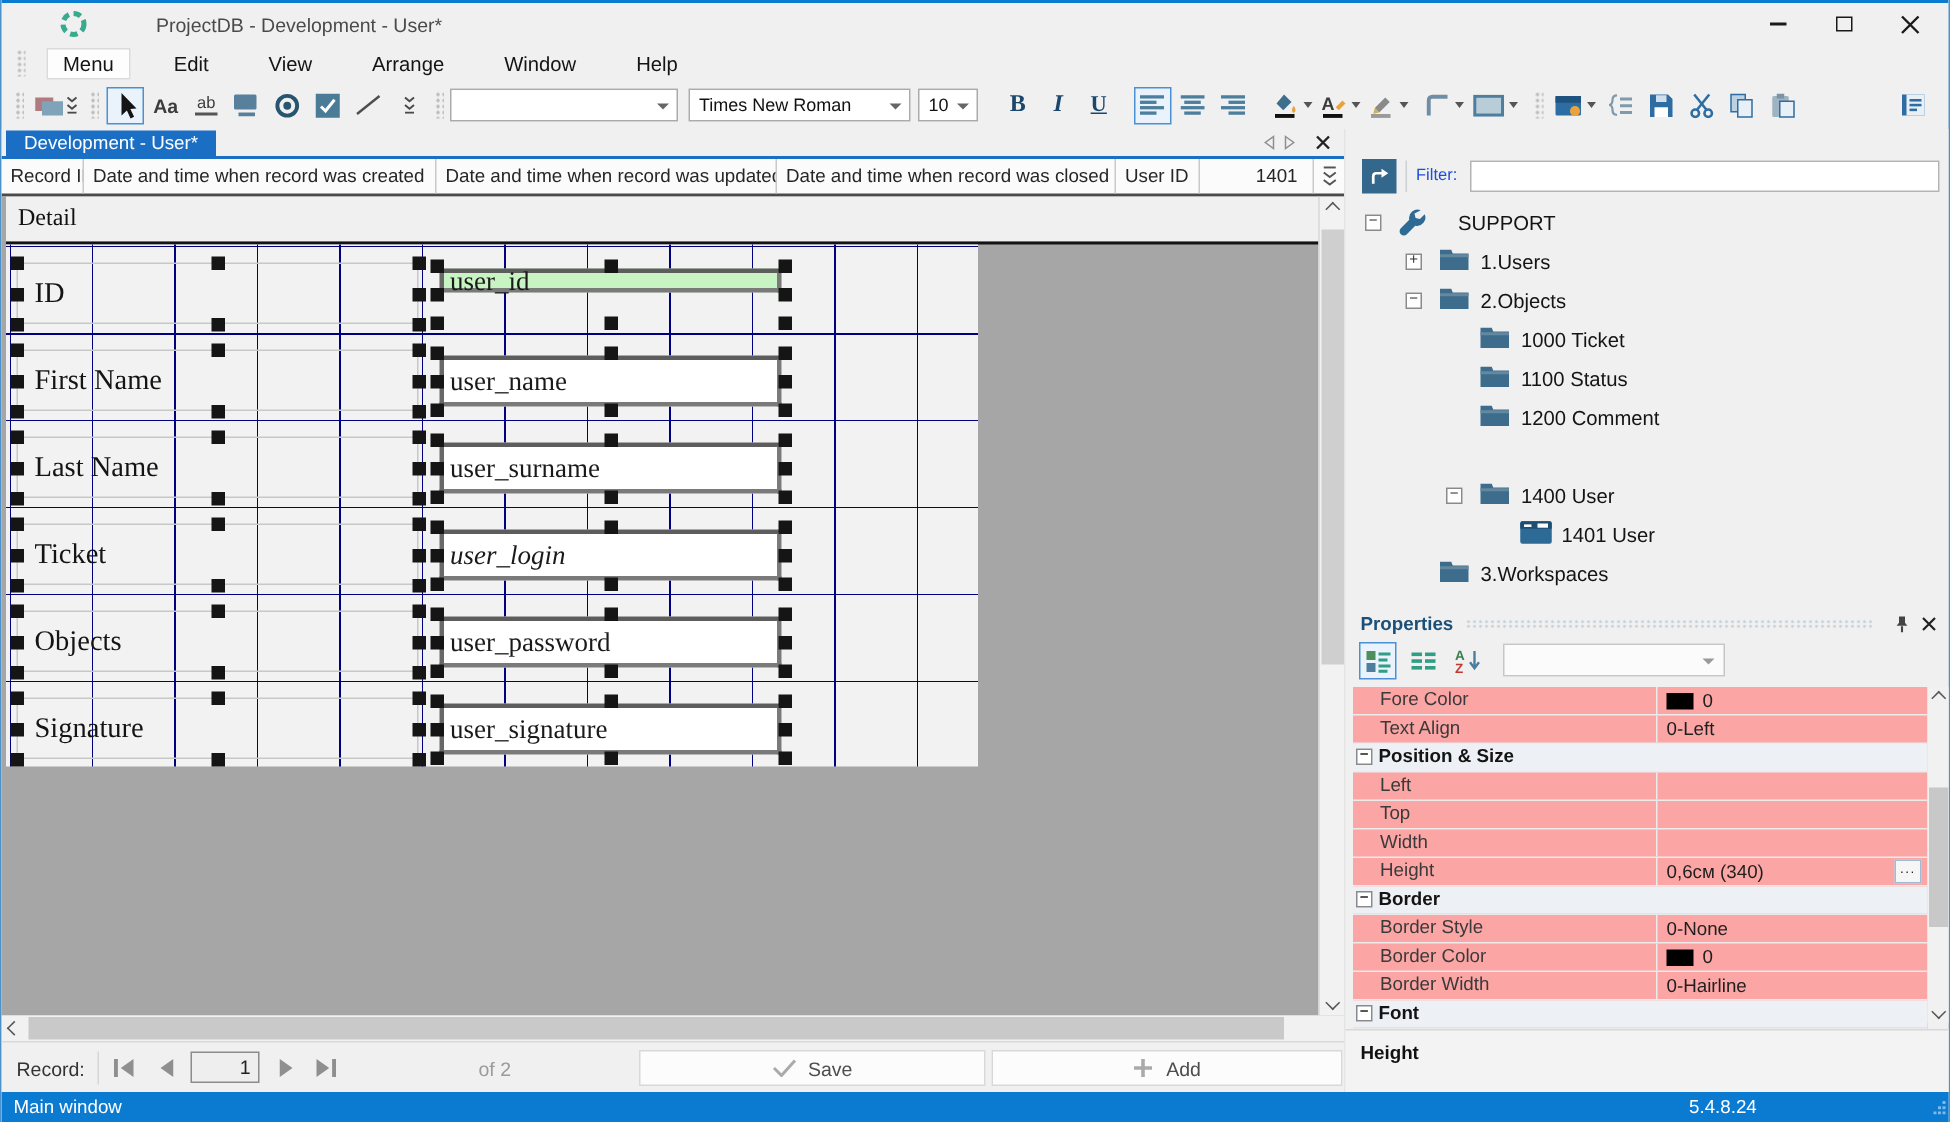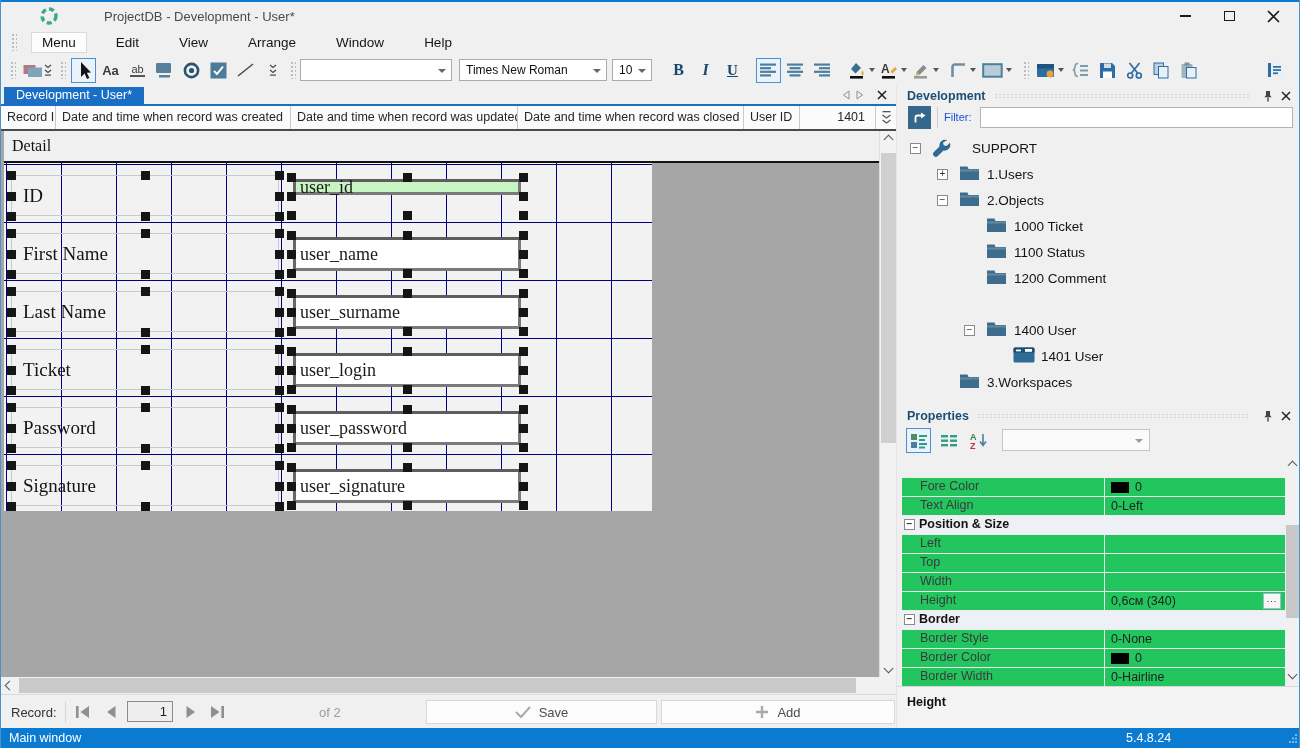--- a/index.html
+++ b/index.html
@@ -83,21 +83,21 @@
   #dev-tree{position:absolute;left:0;top:50px;width:100%;height:262px}
   .titem{position:absolute;left:0;width:100%;height:26px}
   .texp{position:absolute;top:7px;width:11px;height:11px;border:1px solid #8a8a8a;background:#fff;font-size:10px;line-height:8px;text-align:center;color:#333}
   .ticon{position:absolute;top:3px;height:20px}
   .tlabel{position:absolute;top:0;line-height:26px;font-size:13.5px;color:#141414;white-space:nowrap}
   .pbtn{position:absolute;top:2px;width:25px;height:25px;display:flex;align-items:center;justify-content:center}
   .pbtn.sel{border:1px solid #4a90d2;background:#eaf3fb}
   .ptools{position:absolute;left:0;top:340px;width:100%;height:30px}
   .pcombo{position:absolute;left:105px;top:3px;width:148px;height:22px;background:#fbfbfb;border:1px solid #c6c6c6;position:absolute}
   .pcombo .ca{position:absolute;right:6px;top:9px;width:0;height:0;border-left:4px solid transparent;border-right:4px solid transparent;border-top:4.5px solid #9a9a9a}
-  .propgrid{position:absolute;left:5px;top:392px;width:383px;height:228px;background:#22c55e;font-size:12.5px;overflow:hidden}
+  .propgrid{position:absolute;left:5px;top:372px;width:383px;height:228px;background:#fca5a5;font-size:12.5px;overflow:hidden}
   .prow{position:absolute;left:0;width:100%;height:19px;border-bottom:1px solid #ebebeb;display:flex}
   .pname{width:203px;padding-left:18px;line-height:17px;color:#3a3a3a;border-right:1px solid #ebebeb;white-space:nowrap;flex:none}
   .pval{flex:1;line-height:17px;padding-left:6px;color:#1f1f1f;display:flex;align-items:center;gap:6px;position:relative}
   .pcat{position:relative;background:#edf0f4;font-weight:bold;color:#141414;width:100%;line-height:17px;padding-left:17px}
   .pcat .texp{left:2px;top:3px}
   .swatch{width:18px;height:11px;display:inline-block;flex:none}
   .pbtn3{position:absolute;right:4px;top:1px;width:18px;height:16px;border:1px solid #9fbad5;background:#f6f6f6;font-size:9px;line-height:11px;text-align:center;letter-spacing:1px;color:#222}
   .pscroll{position:absolute;left:388px;top:372px;width:15px;height:224px;background:#f1f1f1}
   .pthumb{position:absolute;left:1px;top:67px;width:13px;height:93px;background:#c8c8c8}
   .pdesc{position:absolute;left:0;top:600px;width:100%;height:42px;background:#f3f3f3;border-top:1px solid #d8d8d8;padding:8px 0 0 10px;font-weight:bold;color:#111;font-size:12.5px}
@@ -465,30 +465,30 @@
       <div class="handle" style="left: 518px; top: 196px;"></div>
       <div class="dlabel" style="left: 10px; top: 218px; width: 268px; height: 41px;">Ticket</div>
       <div class="handle" style="left: 6px; top: 214px;"></div>
       <div class="handle" style="left: 6px; top: 235px;"></div>
       <div class="handle" style="left: 6px; top: 255px;"></div>
       <div class="handle" style="left: 140px; top: 214px;"></div>
       <div class="handle" style="left: 140px; top: 255px;"></div>
       <div class="handle" style="left: 274px; top: 214px;"></div>
       <div class="handle" style="left: 274px; top: 235px;"></div>
       <div class="handle" style="left: 274px; top: 255px;"></div>
-      <div class="dfield" style="left: 292px; top: 222px; width: 228px; height: 34px;">user_login</div>
+      <div class="dfield" style="left: 292px; top: 222px; width: 228px; height: 34px; font-style: italic;">user_login</div>
       <div class="handle" style="left: 286px; top: 216px;"></div>
       <div class="handle" style="left: 286px; top: 235px;"></div>
       <div class="handle" style="left: 286px; top: 254px;"></div>
       <div class="handle" style="left: 402px; top: 216px;"></div>
       <div class="handle" style="left: 402px; top: 254px;"></div>
       <div class="handle" style="left: 518px; top: 216px;"></div>
       <div class="handle" style="left: 518px; top: 235px;"></div>
       <div class="handle" style="left: 518px; top: 254px;"></div>
-      <div class="dlabel" style="left: 10px; top: 276px; width: 268px; height: 41px;">Password</div>
+      <div class="dlabel" style="left: 10px; top: 276px; width: 268px; height: 41px;">Objects</div>
       <div class="handle" style="left: 6px; top: 272px;"></div>
       <div class="handle" style="left: 6px; top: 293px;"></div>
       <div class="handle" style="left: 6px; top: 313px;"></div>
       <div class="handle" style="left: 140px; top: 272px;"></div>
       <div class="handle" style="left: 140px; top: 313px;"></div>
       <div class="handle" style="left: 274px; top: 272px;"></div>
       <div class="handle" style="left: 274px; top: 293px;"></div>
       <div class="handle" style="left: 274px; top: 313px;"></div>
       <div class="dfield" style="left: 292px; top: 280px; width: 228px; height: 34px;">user_password</div>
       <div class="handle" style="left: 286px; top: 274px;"></div>
@@ -564,35 +564,20 @@
     <div class="bigbtn" style="left:660px;width:234px">
         <svg width="14" height="14">
           <path d="M7 1 V13 M1 7 H13" stroke="#aaaaaa" stroke-width="2.4"></path>
         </svg>
         <span>Add</span>
       </div>
   </div>
 
   <div class="right">
 
-    <div class="phead" style="top:2px">
-      <span class="ptitle">Development</span>
-      <span class="pdots"></span>
-      <span class="hicon">
-          <svg width="10" height="12">
-            <path d="M3 1 h4 v4.2 l1.6 2 h-7.2 L3 5.2 Z" fill="#444"></path>
-            <line x1="5" y1="7.5" x2="5" y2="11.5" stroke="#444" stroke-width="1.4"></line>
-          </svg>
-        </span>
-      <span class="hicon">
-          <svg width="10" height="10">
-            <path d="M1 1 L9 9 M9 1 L1 9" stroke="#222" stroke-width="1.5"></path>
-          </svg>
-        </span>
-    </div>
     <div class="filterbtn">
         <svg width="13" height="12">
           <path d="M2.5 10.5 V5.5 q0-2 2-2 h4.5" stroke="#fff" stroke-width="1.8" fill="none"></path>
           <path d="M8 0.5 L12.5 3.5 L8 6.5 Z" fill="#fff"></path>
         </svg>
       </div>
     <span class="fsep"></span>
     <span class="flabel">Filter:</span>
     <input class="finput" value="" style="">
     <div id="dev-tree">

